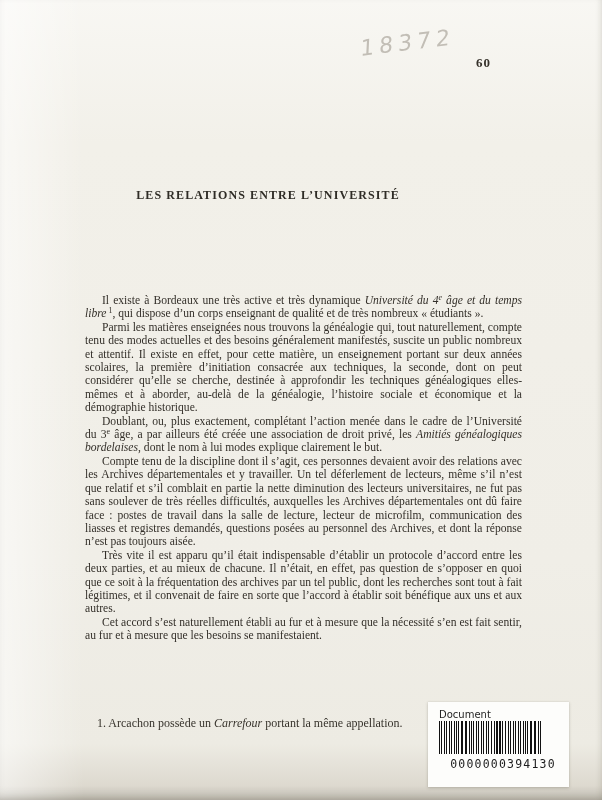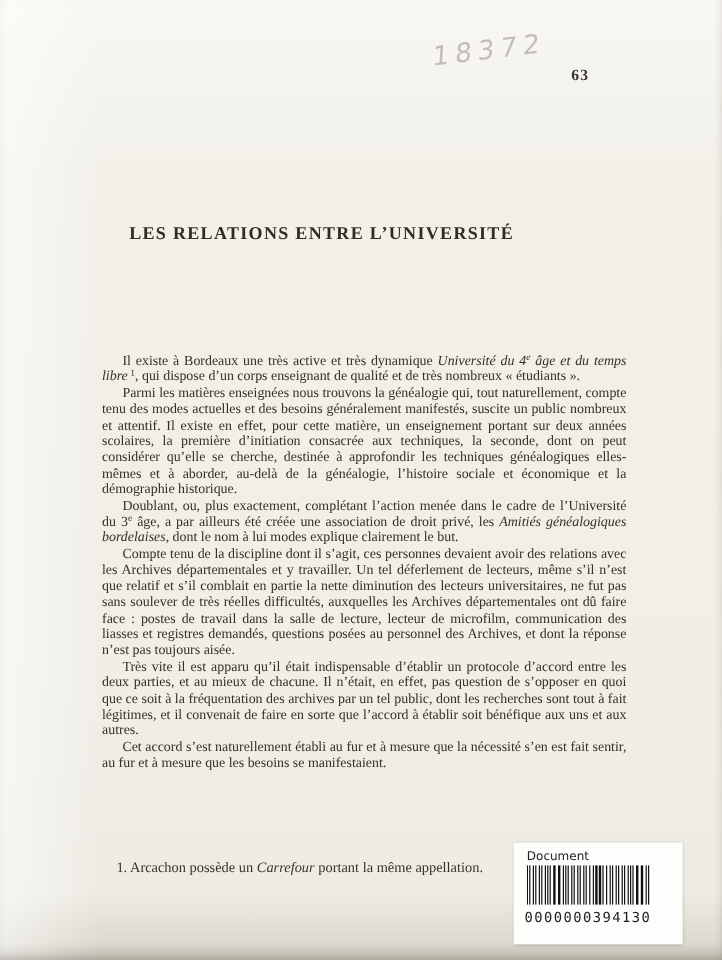--- a/index.html
+++ b/index.html
@@ -29,21 +29,21 @@
     position:absolute;left:476px;top:55px;
     font-size:13px;letter-spacing:1px;color:#36322b;font-weight:bold;
   }
   .heading-block{
     position:absolute;left:48px;top:171px;width:440px;text-align:center;
   }
   .heading-block h1{
     margin:0;font-size:17px;font-weight:normal;letter-spacing:1.6px;color:#2f2c26;
   }
   .heading-block h2{
-    margin:15px 0 0 0;font-size:15px;font-weight:bold;letter-spacing:1.1px;
+    margin:15px 0 0 0;font-size:12px;font-weight:bold;letter-spacing:1.1px;
     line-height:18px;color:#2f2c26;
   }
   .body-text{
     position:absolute;left:85px;top:294px;width:437px;
     font-size:11.6px;line-height:13.4px;text-align:justify;color:#332f29;
   }
   .body-text p{margin:0;text-indent:17px;}
   .it{font-style:italic;}
   sup{font-size:8px;line-height:0;vertical-align:4px;}
   .footnote{
@@ -59,31 +59,31 @@
     font-family:"DejaVu Sans", sans-serif;font-size:10px;color:#1f1f1f;
   }
   .bc-bars{
     margin-left:11px;width:122px;height:33px;overflow:hidden;white-space:nowrap;font-size:0;
   }
   .bc-bars i{
     display:inline-block;height:100%;background:#111;
   }
   .bc-number{
     margin:3px 0 0 9px;
-    font-family:"DejaVu Sans Mono", monospace;font-size:11.5px;letter-spacing:1.2px;color:#1d1d1d;
+    font-family:"DejaVu Sans Mono", monospace;font-size:11.5px;letter-spacing:1.2px;color:#1d1d1d;text-align:center;
   }
 </style>
 </head>
 <body>
 
 <div class="sheet">
 
   <div class="handwritten">18372</div>
 
-  <div class="pagenum">63</div>
+  <div class="pagenum">60</div>
 
   <div class="heading-block">
     <h2><span>LES RELATIONS ENTRE L’UNIVERSITÉ</span><br><br></h2>
   </div>
 
   <div class="body-text">
       <p><span>Il existe à Bordeaux une très active et très dynamique </span><span class="it">Université du 4</span><sup class="it">e</sup><span class="it"> âge et du temps libre</span><sup> 1</sup><span>, qui dispose d’un corps enseignant de qualité et de très nombreux « étudiants ».</span></p>
       <p><span>Parmi les matières enseignées nous trouvons la généalogie qui, tout naturellement, compte tenu des modes actuelles et des besoins généralement manifestés, suscite un public nombreux et attentif. Il existe en effet, pour cette matière, un enseignement portant sur deux années scolaires, la première d’initiation consacrée aux techniques, la seconde, dont on peut considérer qu’elle se cherche, destinée à approfondir les techniques généalogiques elles-mêmes et à aborder, au-delà de la généalogie, l’histoire sociale et économique et la démographie historique.</span></p>
       <p><span>Doublant, ou, plus exactement, complétant l’action menée dans le cadre de l’Université du 3</span><sup>e</sup><span> âge, a par ailleurs été créée une association de droit privé, les </span><span class="it">Amitiés généalogiques bordelaises</span><span>, dont le nom à lui modes explique clairement le but.</span></p>
       <p><span>Compte tenu de la discipline dont il s’agit, ces personnes devaient avoir des relations avec les Archives départementales et y travailler. Un tel déferlement de lecteurs, même s’il n’est que relatif et s’il comblait en partie la nette diminution des lecteurs universitaires, ne fut pas sans soulever de très réelles difficultés, auxquelles les Archives départementales ont dû faire face : postes de travail dans la salle de lecture, lecteur de microfilm, communication des liasses et registres demandés, questions posées au personnel des Archives, et dont la réponse n’est pas toujours aisée.</span></p>

